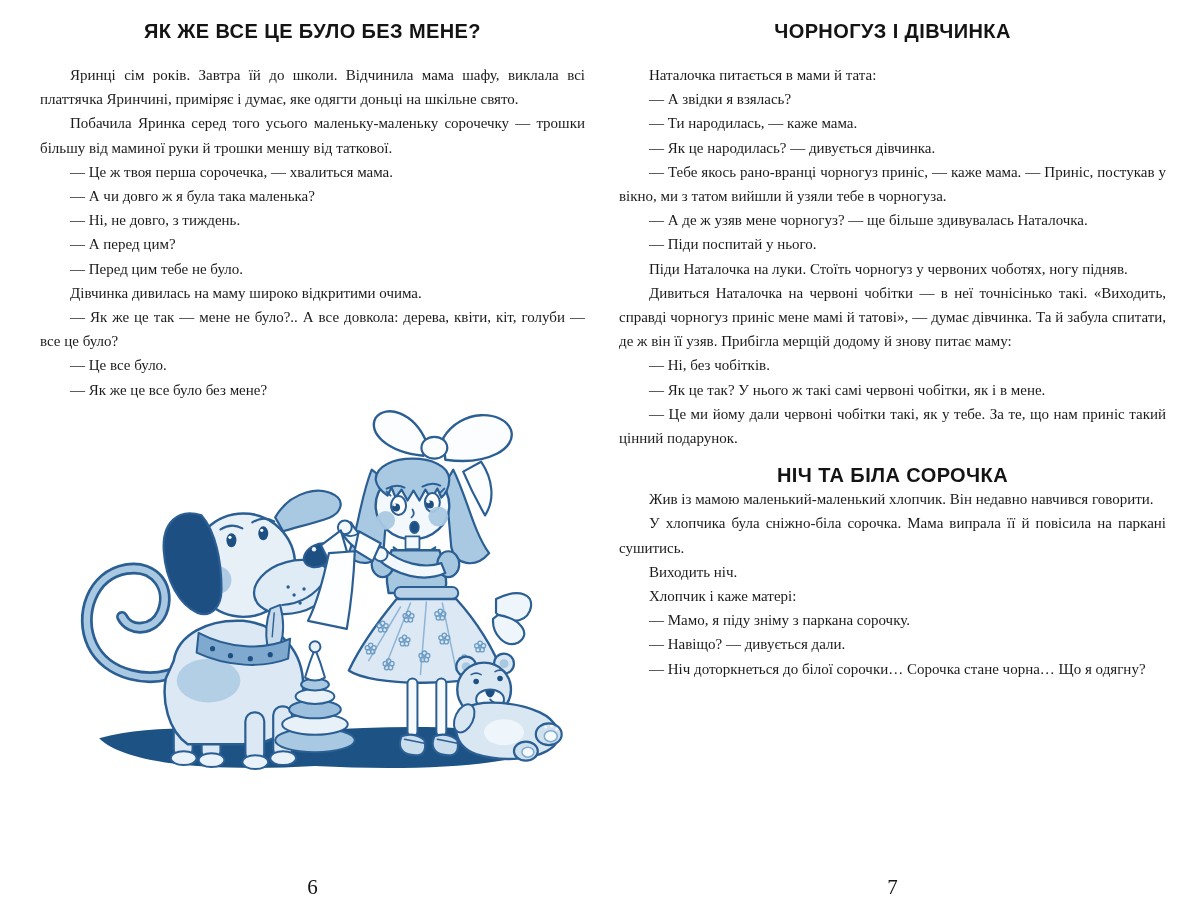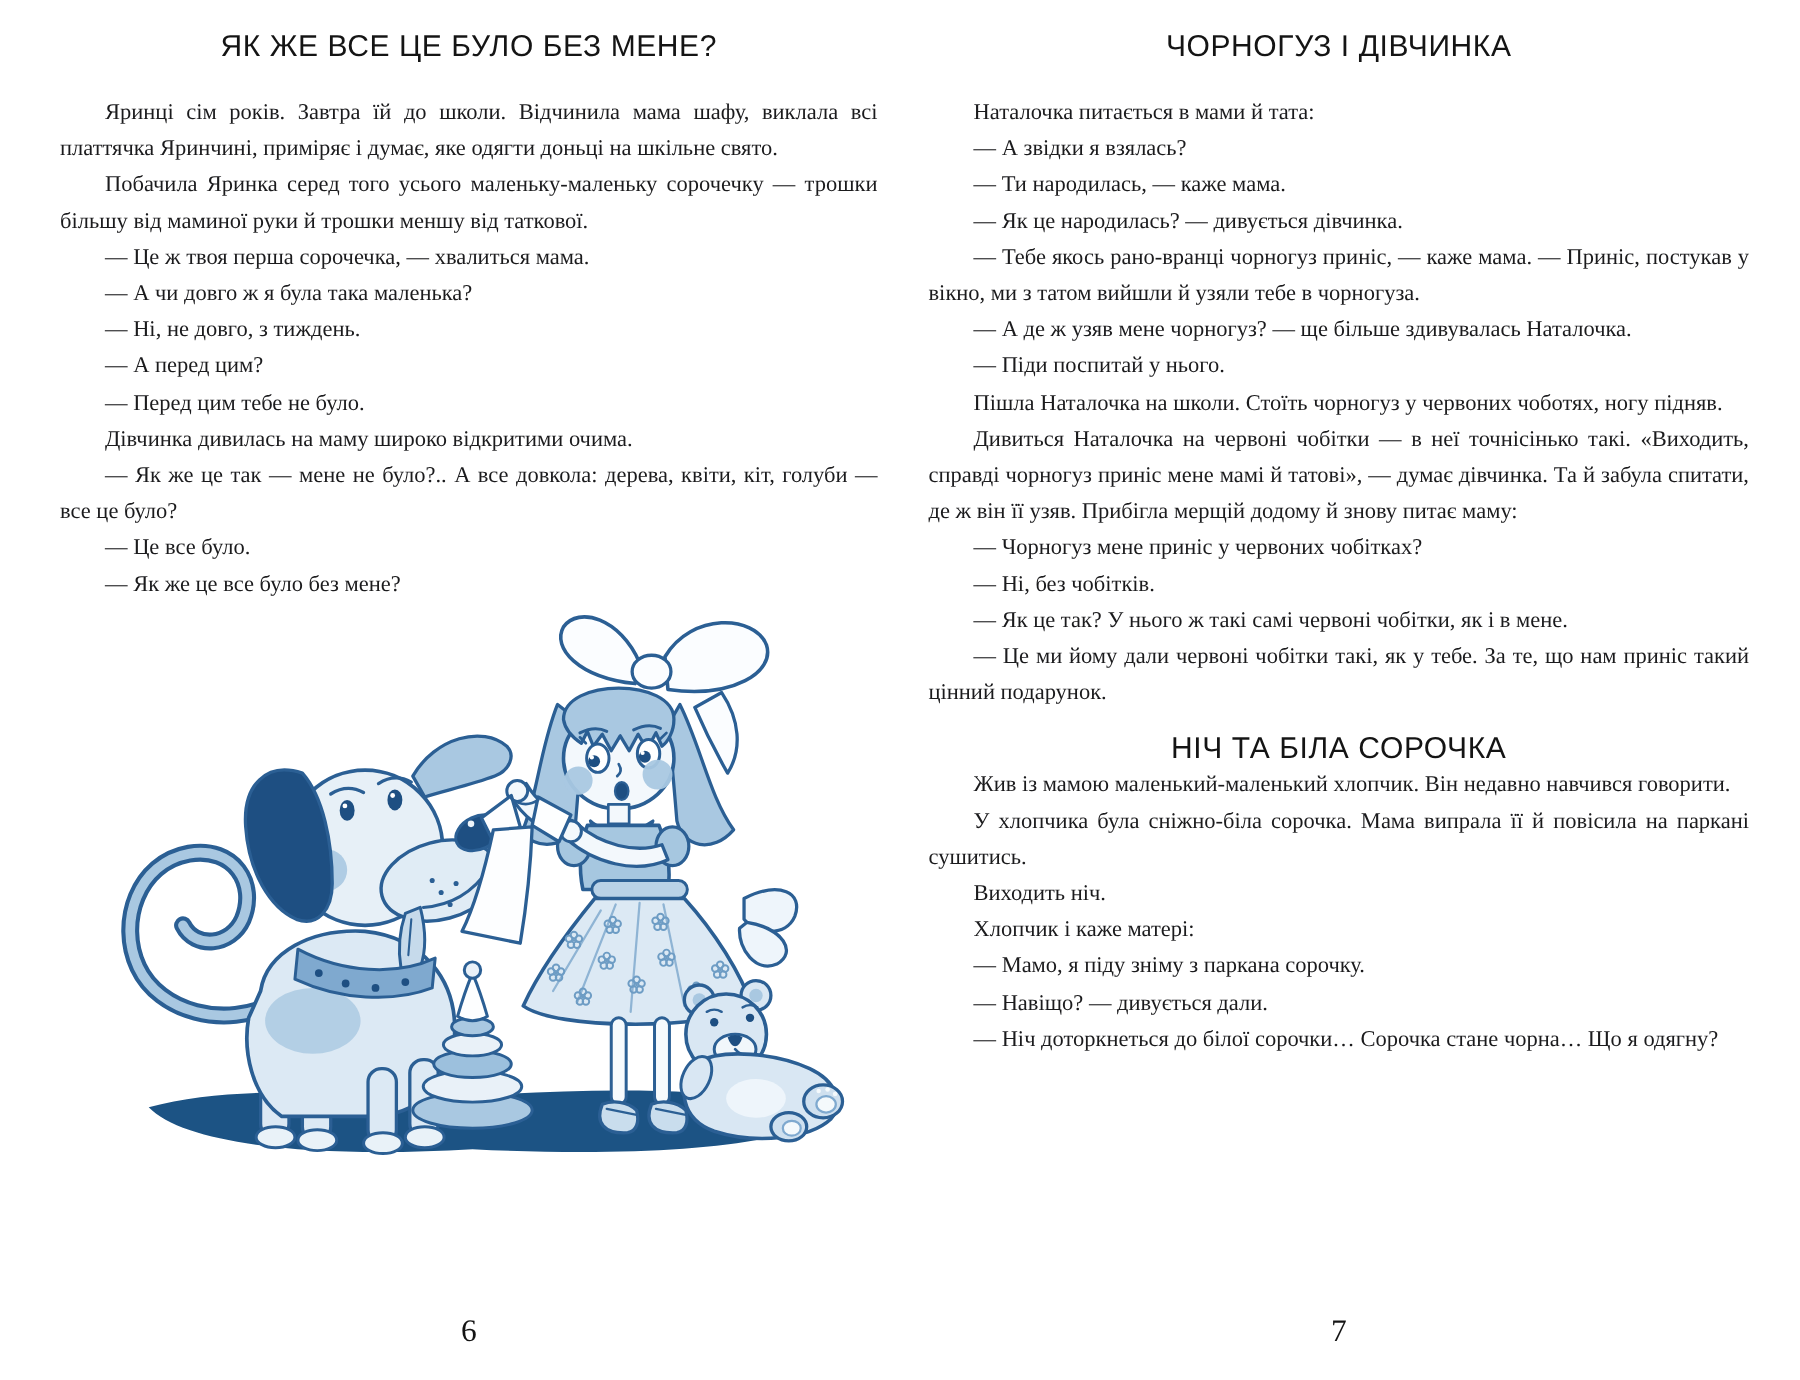--- a/index.html
+++ b/index.html
@@ -12,21 +12,21 @@
     color:var(--text);
     font-family:"Liberation Serif","DejaVu Serif",serif;
     overflow:hidden;
   }
   .spread{display:flex;width:1200px;height:920px;}
   .page{position:relative;box-sizing:border-box;width:600px;height:920px;overflow:hidden;}
   .page.left{padding:10px 15px 0 40px;}
   .page.right{padding:10px 34px 0 19px;}
   .story-title{
     font-family:"Liberation Sans","DejaVu Sans",sans-serif;
-    font-weight:normal;font-size:20px;letter-spacing:.4px;
+    font-weight:bold;font-size:20px;letter-spacing:.4px;
     text-align:center;color:#141414;margin:10px 0 20px;
   }
   .story + .story .story-title{margin-top:14px;margin-bottom:0;}
   .story-text p{
     margin:0;text-indent:30px;font-size:15px;line-height:24.2px;
     text-align:justify;color:var(--text);
   }
   figure.illustration{margin:2px 0 0;padding:0;text-align:center;}
   figure.illustration svg{display:block;margin:0 auto;}
   .page-number{
@@ -224,23 +224,22 @@
       <h2 class="story-title">ЧОРНОГУЗ І ДІВЧИНКА</h2>
       <div class="story-text">
 
       <p>Наталочка питається в мами й тата:</p>
           <p>— А звідки я взялась?</p>
           <p>— Ти народилась, — каже мама.</p>
           <p>— Як це народилась? — дивується дівчинка.</p>
           <p>— Тебе якось рано-вранці чорногуз приніс, — каже мама. — Приніс, постукав у вікно, ми з татом вийшли й узяли тебе в чорногуза.</p>
           <p>— А де ж узяв мене чорногуз? — ще більше здивувалась Наталочка.</p>
           <p>— Піди поспитай у нього.</p>
-          <p>Пішла Наталочка на школи. Стоїть чорногуз у червоних чоботях, ногу підняв.</p>
+          <p>Піди Наталочка на луки. Стоїть чорногуз у червоних чоботях, ногу підняв.</p>
           <p>Дивиться Наталочка на червоні чобітки — в неї точнісінько такі. «Виходить, справді чорногуз приніс мене мамі й татові», — думає дівчинка. Та й забула спитати, де ж він її узяв. Прибігла мерщій додому й знову питає маму:</p>
-          <p>— Чорногуз мене приніс у червоних чобітках?</p>
           <p>— Ні, без чобітків.</p>
           <p>— Як це так? У нього ж такі самі червоні чобітки, як і в мене.</p>
           <p>— Це ми йому дали червоні чобітки такі, як у тебе. За те, що нам приніс такий цінний подарунок.</p>
         </div>
     </div>
 
     <div class="story">
       <h2 class="story-title">НІЧ ТА БІЛА СОРОЧКА</h2>
       <div class="story-text">
 

